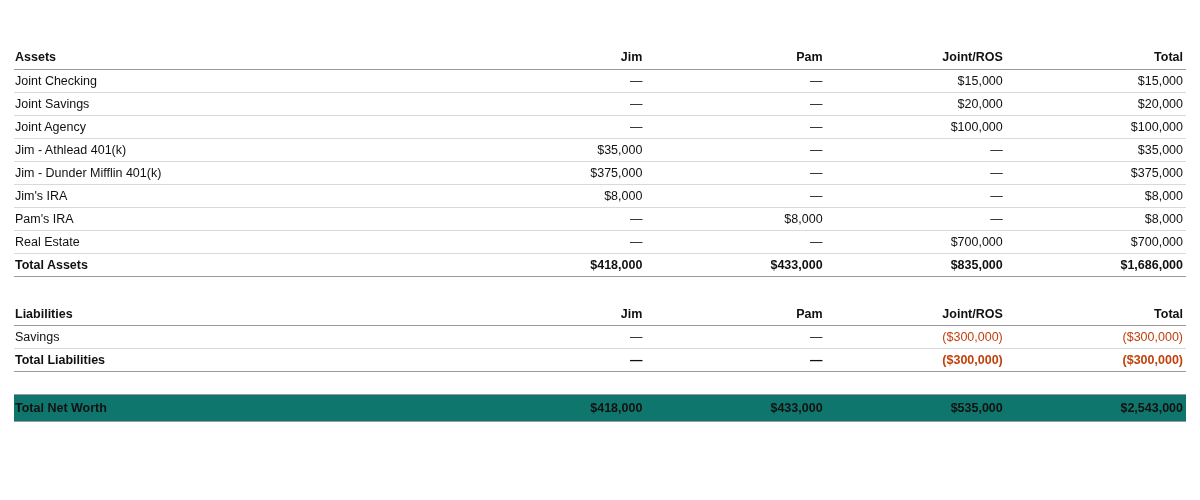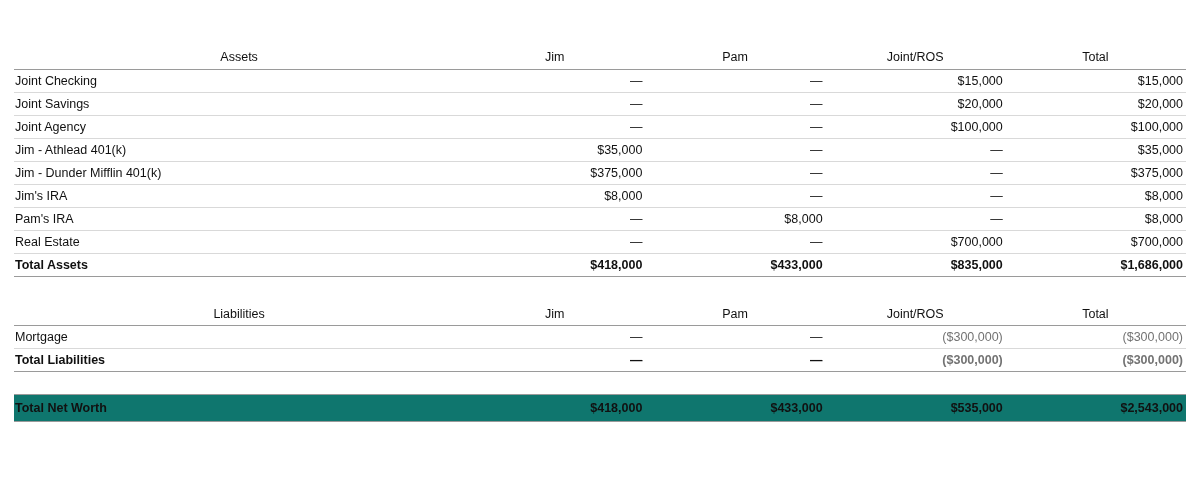--- a/index.html
+++ b/index.html
@@ -46,43 +46,42 @@
   }
   .label-cell {
     text-align: left;
     padding-left: 1px;
   }
   .num-cell {
     text-align: right;
     padding-right: 3px;
   }
   .hdr .cell {
-    font-weight: normal;
-    text-align: center;
+    font-weight: bold;
   }
   .row.hdr {
     height: 23px;
   }
   .row.hdr .cell {
     line-height: 23px;
   }
   .rule-below td {
     border-bottom: 1px solid #9a9a9a;
   }
   .rule-light td {
     border-bottom: 1px solid #d9d9d9;
   }
   .total-row .cell {
     font-weight: bold;
   }
   .total-row td {
     border-bottom: 1px solid #9a9a9a;
   }
   .neg {
-    color: #737373;
+    color: #c2410c;
     text-align: right;
   }
   .spacer-row td {
     height: 26px;
   }
   .spacer-row.big td {
     height: 22px;
   }
   .netrow td {
     background: #0f766e;
@@ -299,21 +298,21 @@
         <td>
             <div class="cell num-cell">Joint/ROS</div>
           </td>
         <td>
             <div class="cell num-cell">Total</div>
           </td>
       </tr>
 
       <tr class="row rule-light">
         <td>
-            <div class="cell label-cell">Mortgage</div>
+            <div class="cell label-cell">Savings</div>
           </td>
         <td>
             <div class="cell num-cell">—</div>
           </td>
         <td>
             <div class="cell num-cell">—</div>
           </td>
         <td>
             <div class="cell num-cell neg">($300,000)</div>
           </td>

